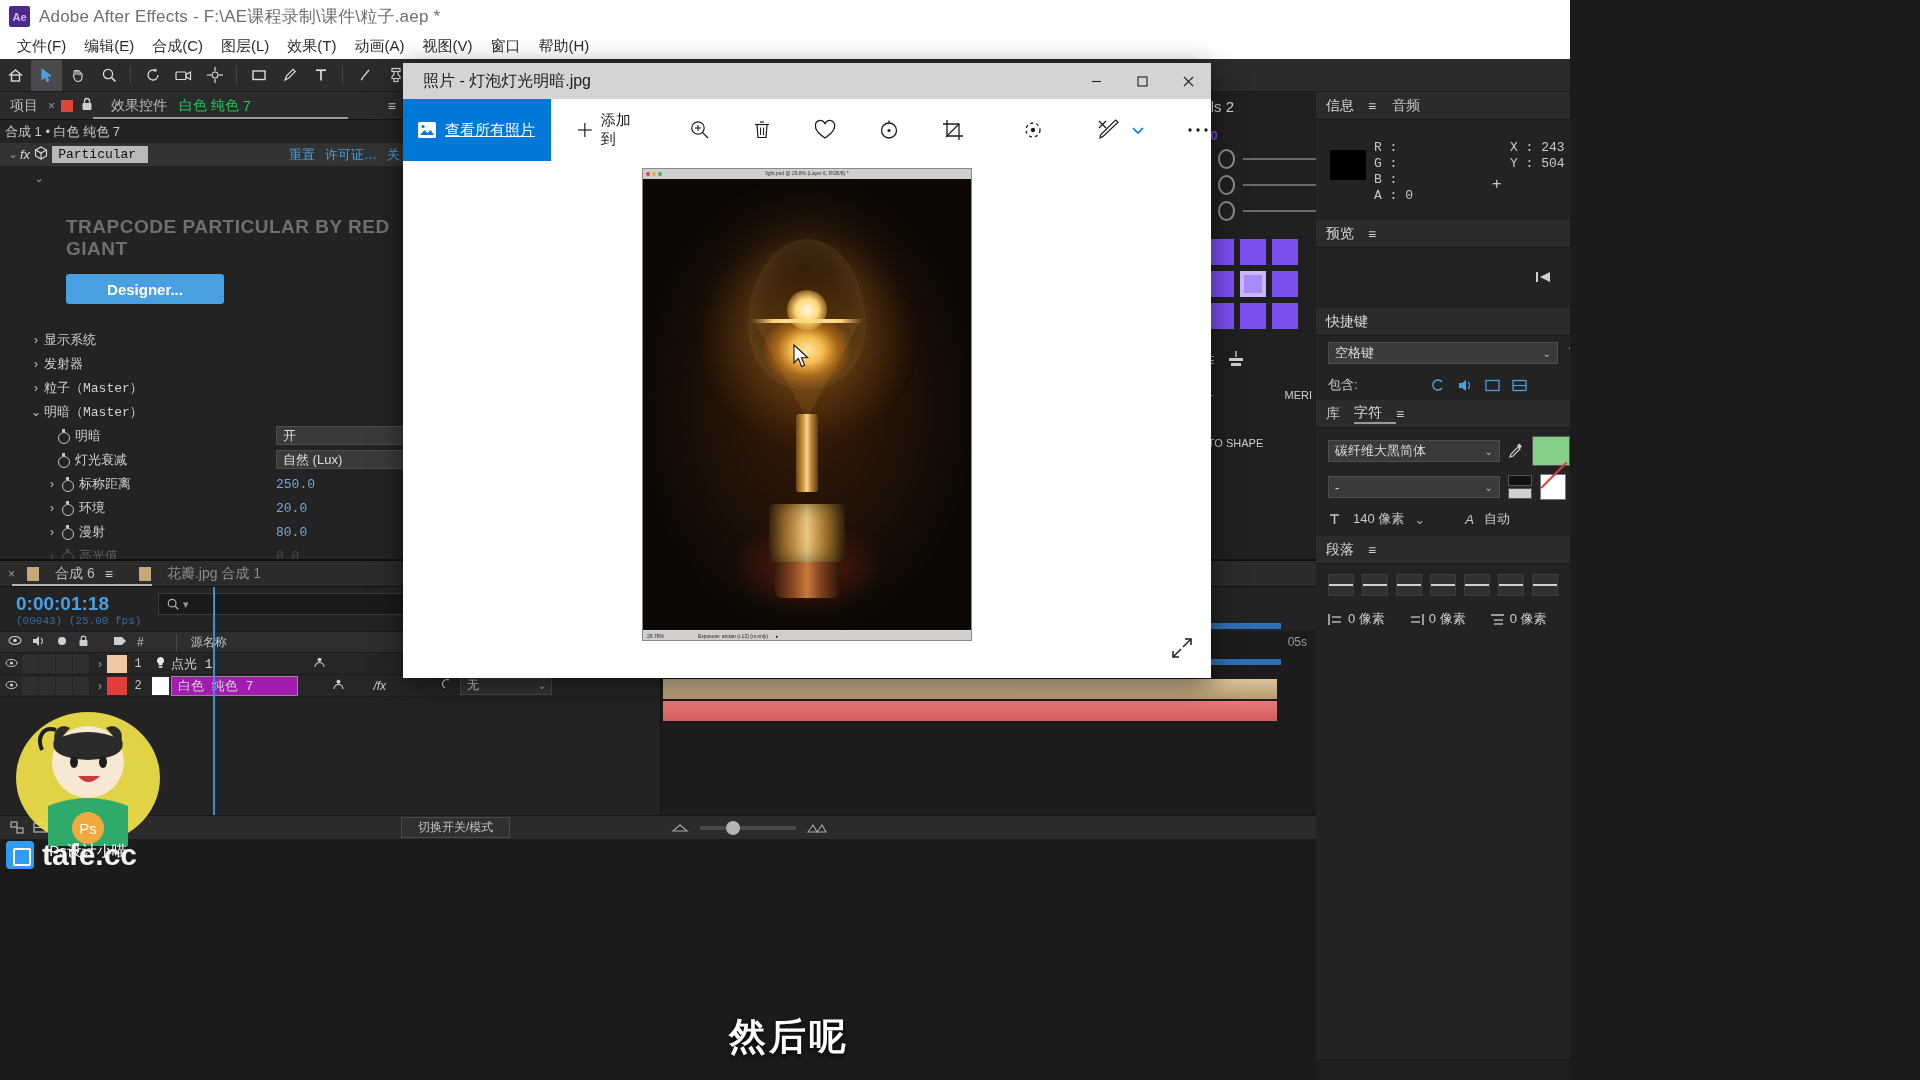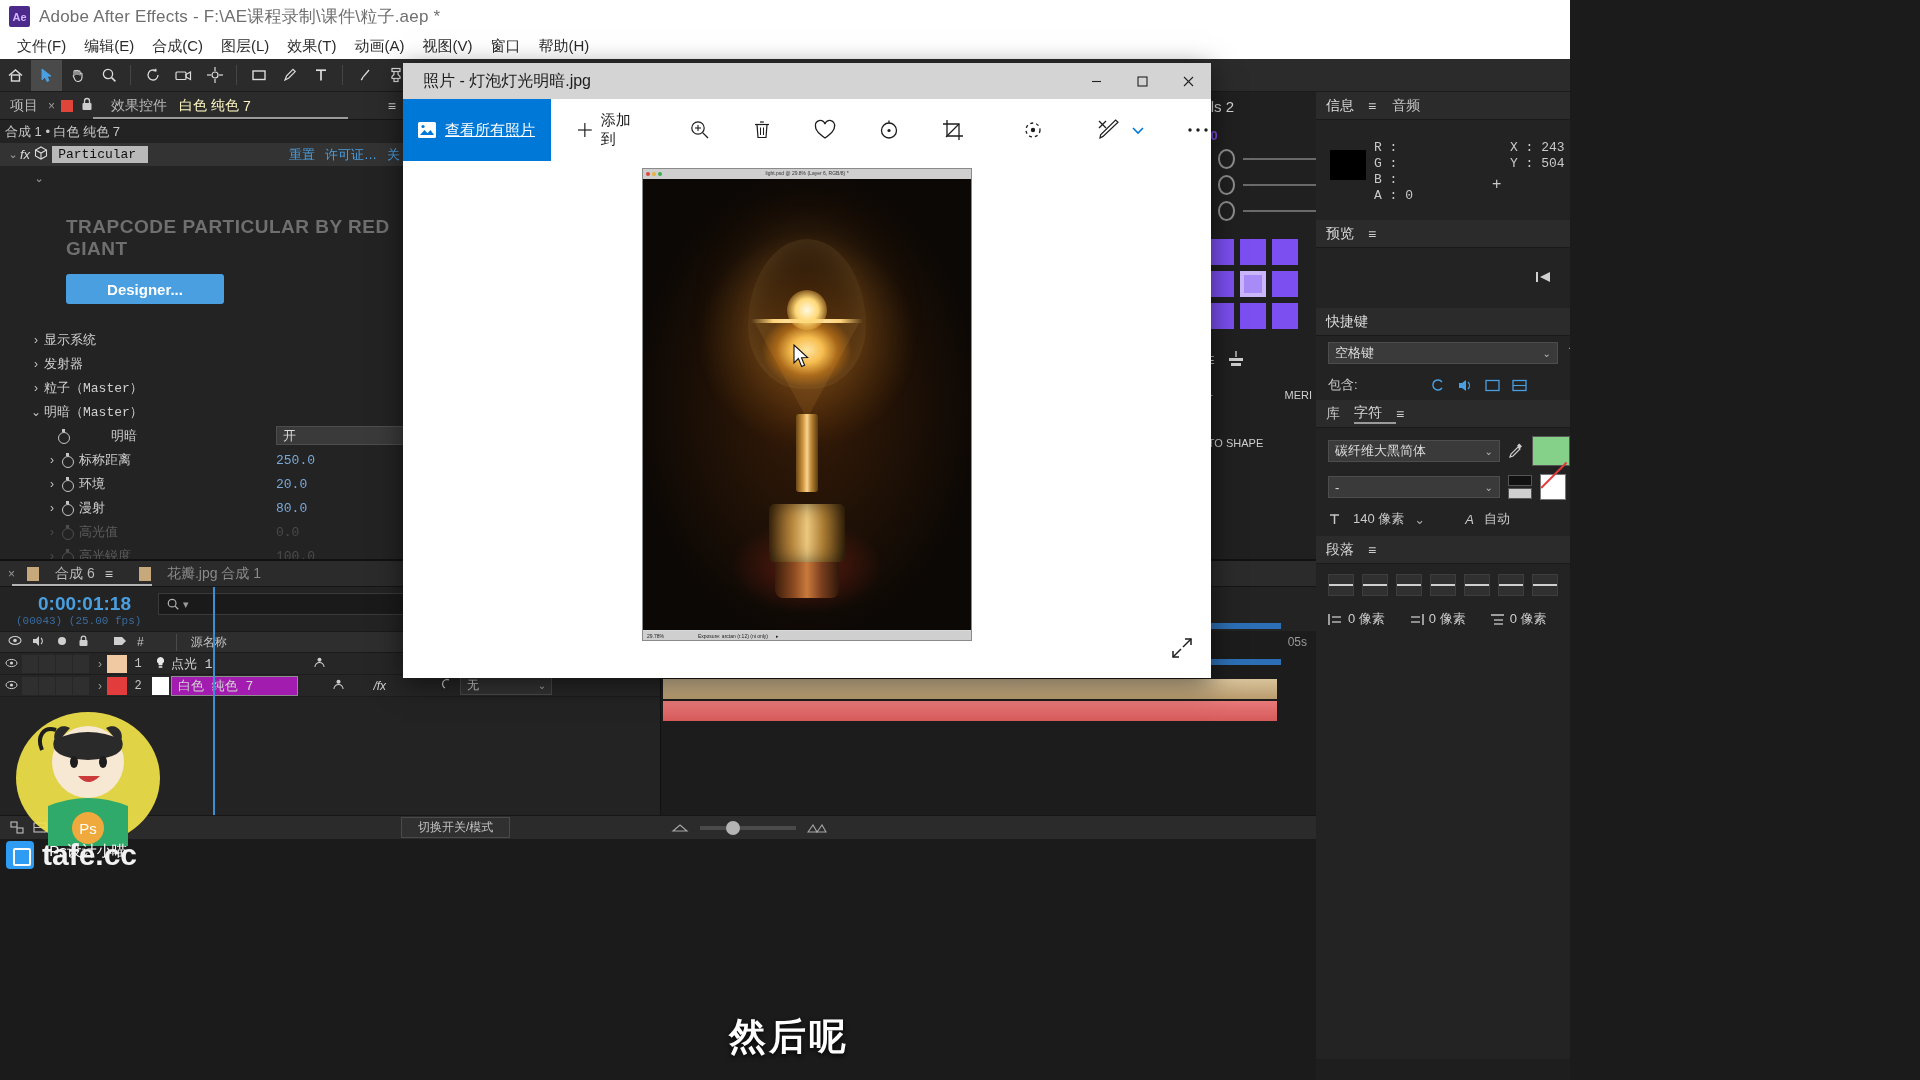--- a/index.html
+++ b/index.html
@@ -76,21 +76,21 @@
     height:28px; background:#2b2b2b; display:flex; align-items:center;
     border-bottom:1px solid #151515; position:relative;
   }
   .tab-label { font-size:14px;color:#b9b9b9; padding:0 10px; }
   .tab-x { font-size:12px;color:#9a9a9a; margin-right:6px;}
   .solid-swatch { width:12px;height:12px;background:#e0453a; margin-right:8px; }
   .lock-ico { margin-right:8px; color:#cfcfcf; }
   .tab-active-under {
     position:absolute; left:93px; bottom:0; width:255px; height:2px; background:#9a9a9a;
   }
-  .tab-blue { color:#fef9c3; }
+  .tab-blue { color:#22c55e; }
   .hamburger { margin-left:auto; margin-right:8px; color:#cdcdcd; font-size:14px; }
 
   .breadcrumb {
     height:23px; display:flex;align-items:center; padding-left:5px;
     font-size:13px; color:#c8c8c8; background:#232323;
   }
   .fx-header {
     height:23px; display:flex; align-items:center; background:#333333;
     font-size:13px; color:#d6d6d6; padding-left:6px; position:relative;
   }
@@ -125,21 +125,21 @@
   .prop-val { position:absolute; left:276px; color:#7aa7d6; font-size:13px;
      font-family:"Liberation Mono","DejaVu Sans Mono",monospace;}
   .prop-row.dim .prop-val { color:#4a4a4a; }
   .prop-dd {
     position:absolute; left:276px; top:2px; width:200px; height:19px;
     background:#3a3a3a; border:1px solid #4d4d4d; color:#dcdcdc;
     display:flex;align-items:center;padding-left:6px;font-size:13px;
   }
   .ind1 { padding-left:28px; }
   .ind2 { padding-left:44px; }
-  .ind3 { padding-left:56px;gap:36px; }
+  .ind3 { padding-left:56px; }
 
   
   .sw { display:inline-block; width:14px;height:14px; margin-right:5px; position:relative;}
   .sw::before{content:"";position:absolute;left:2px;top:3px;width:10px;height:10px;
     border:1.5px solid #c5c5c5;border-radius:50%;}
   .sw::after{content:"";position:absolute;left:6px;top:0px;width:3px;height:3px;
     background:#c5c5c5;}
   .dim .sw::before{border-color:#4e4e4e;}
   .dim .sw::after{background:#4e4e4e;}
 
@@ -210,21 +210,21 @@
   .timeline {
     position:absolute; left:0; top:559px; width:1316px; height:280px;
     background:#232323; border-top:2px solid #111;
   }
   .tl-tabs { height:26px;background:#2b2b2b;display:flex;align-items:center;
     border-bottom:1px solid #151515; padding-left:8px; position:relative;}
   .tl-tabs .sw2 { width:12px;height:14px;background:#c7a87a;margin:0 6px;}
   .tl-tab-u { position:absolute;left:12px;bottom:0;width:140px;height:2px;background:#b4b4b4;}
 
   .tl-time { position:absolute; left:0; top:26px; width:660px;height:44px; }
-  .tc-main { position:absolute;left:38px;top:6px; font-size:19px;font-weight:bold;color:#4a9fe0;
+  .tc-main { position:absolute;left:16px;top:6px; font-size:19px;font-weight:bold;color:#4a9fe0;
      font-family:"Liberation Sans",sans-serif;}
   .tc-sub { position:absolute;left:16px;top:28px; font-size:11px;color:#3b6a9c;
      font-family:"Liberation Mono","DejaVu Sans Mono",monospace;}
   .tl-search { position:absolute;left:158px;top:6px;width:250px;height:22px;background:#1a1a1a;
      border:1px solid #3a3a3a; display:flex;align-items:center;padding-left:7px;color:#9a9a9a;}
 
   .tl-colhdr { position:absolute; left:0; top:70px; width:660px;height:22px;background:#2e2e2e;
      border-top:1px solid #1a1a1a;border-bottom:1px solid #1a1a1a;
      display:flex;align-items:center; font-size:12px;color:#c3c3c3;}
   .tl-colhdr .c { margin-right:10px; }
@@ -578,20 +578,25 @@
       </div>
       <div class="prop-row ind1">
         <span class="tw">⌄</span>
         <span class="prop-name">明暗（Master）</span>
       </div>
 
       <div class="prop-row ind3">
         <span class="sw"></span>
         <span class="prop-name">明暗</span>
         <span class="prop-dd">开</span>
+      </div>
+      <div class="prop-row ind3">
+        <span class="sw"></span>
+        <span class="prop-name">灯光衰减</span>
+        <span class="prop-dd">自然 (Lux)</span>
       </div>
       <div class="prop-row ind2">
         <span class="tw">›</span>
         <span class="sw"></span>
         <span class="prop-name">标称距离</span>
         <span class="prop-val">250.0</span>
       </div>
       <div class="prop-row ind2">
         <span class="tw">›</span>
         <span class="sw"></span>

